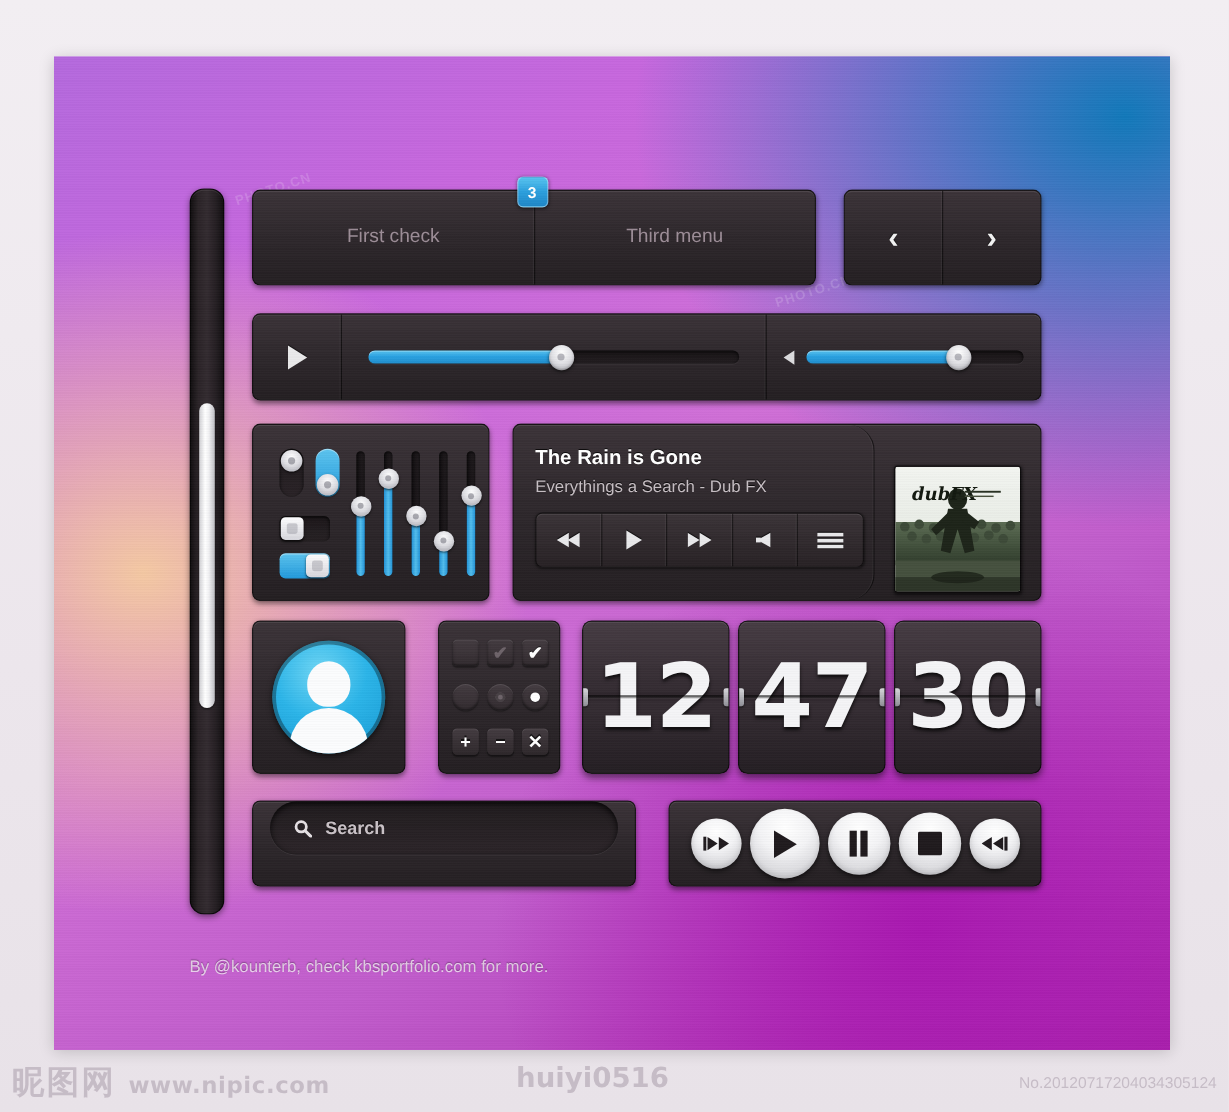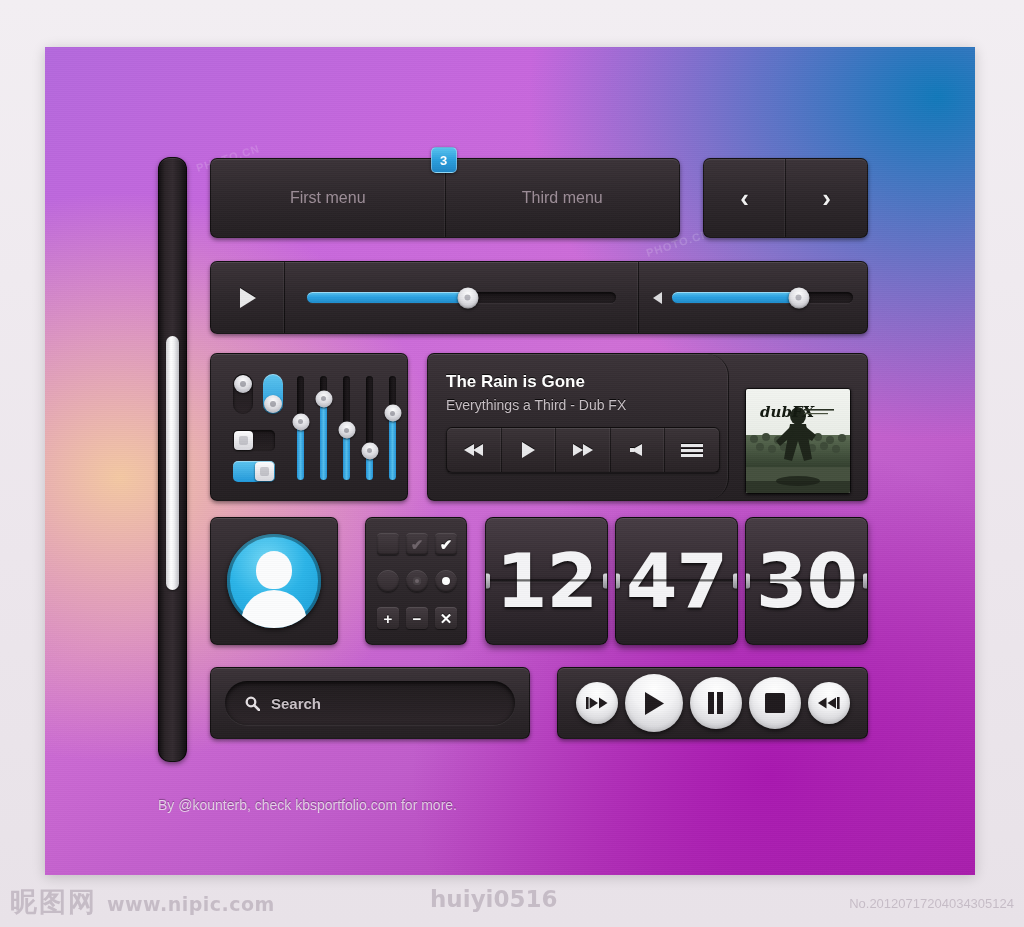--- a/index.html
+++ b/index.html
@@ -184,21 +184,21 @@
     display:flex;align-items:center;justify-content:center;overflow:hidden;}
   .flip .digits{font-family:"DejaVu Sans", sans-serif;font-weight:bold;font-size:74px;color:#f4f4f6;
     letter-spacing:-1px;line-height:1;text-shadow:0 2px 3px rgba(0,0,0,.75);}
   .hinge{position:absolute;left:0;right:0;top:50%;height:3px;transform:translateY(-50%);
     background:linear-gradient(180deg,rgba(0,0,0,.85),rgba(255,255,255,.07));}
   .pin{position:absolute;top:50%;transform:translateY(-50%);width:9px;height:15px;border-radius:2px;
     background:linear-gradient(180deg,#d8d8dc,#8e8e96);box-shadow:0 1px 2px rgba(0,0,0,.6);}
   .pin.l{left:-5px;} .pin.r{right:-5px;}
 
   
-  #searchbox{left:165px;top:620px;width:320px;height:72px;display:flex;align-items:center;padding:0 14px;}
+  #searchbox{left:165px;top:620px;width:320px;height:72px;display:flex;align-items:flex-start;padding:0 14px;}
   #search-inner{flex:1;height:44px;border-radius:22px;display:flex;align-items:center;gap:11px;padding:0 20px;
     background:linear-gradient(180deg,#201b1e 0%,#2c2529 100%);
     box-shadow:inset 0 2px 5px rgba(0,0,0,.85), 0 1px 0 rgba(255,255,255,.07);cursor:text;}
   #search-text{color:#c9c1c6;font-size:15px;font-weight:bold;text-shadow:0 -1px 0 rgba(0,0,0,.8);}
 
   
   #transport{left:512px;top:620px;width:311px;height:72px;display:flex;align-items:center;
     justify-content:center;gap:7px;}
   .rnd{border-radius:50%;display:flex;align-items:center;justify-content:center;cursor:pointer;
     background:radial-gradient(circle at 50% 26%,#ffffff 0%,#f3f3f5 42%,#d6d6da 78%,#bfbfc5 100%);
@@ -230,21 +230,21 @@
     <div class="wm small" style="left:600px;top:190px;">PHOTO.CN</div>
     <div class="wm small" style="left:745px;top:510px;">PHOTO.CN</div>
     <div class="wm small" style="left:255px;top:420px;">PHOTO.CN</div>
 
     <div id="scrollbar">
       <div id="scroll-thumb"></div>
     </div>
 
     <div id="menubar" class="dark">
       <div class="menu-item">
-        <span>First menu</span>
+        <span>First check</span>
         <span id="badge">3</span>
       </div>
       <div class="menu-item">
         <span>Third menu</span>
       </div>
     </div>
 
     <div id="arrows" class="dark">
       <div class="arrow-btn">
         <span class="chev">‹</span>
@@ -307,21 +307,21 @@
       </div>
       <div class="vslider" style="left:178px;top:22px;">
         <div class="vfill" style="height:64%"></div>
         <div class="vknob" style="top:36%"></div>
       </div>
     </div>
 
     <div id="nowplaying" class="dark">
       <div id="np-left">
         <div id="np-title">The Rain is Gone</div>
-        <div id="np-sub">Everythings a Third - Dub FX</div>
+        <div id="np-sub">Everythings a Search - Dub FX</div>
         <div id="np-controls">
           <div class="np-btn">
             <svg class="ic" width="20" height="14" viewBox="0 0 20 14">
                 <polygon points="9,7 19,1 19,13" fill="#e8e8ea"></polygon>
                 <polygon points="0,7 10,1 10,13" fill="#e8e8ea"></polygon>
               </svg>
           </div>
           <div class="np-btn">
             <svg class="ic" width="15" height="18" viewBox="0 0 15 18">
                 <polygon points="1,1 14,9 1,17" fill="#e8e8ea"></polygon>

